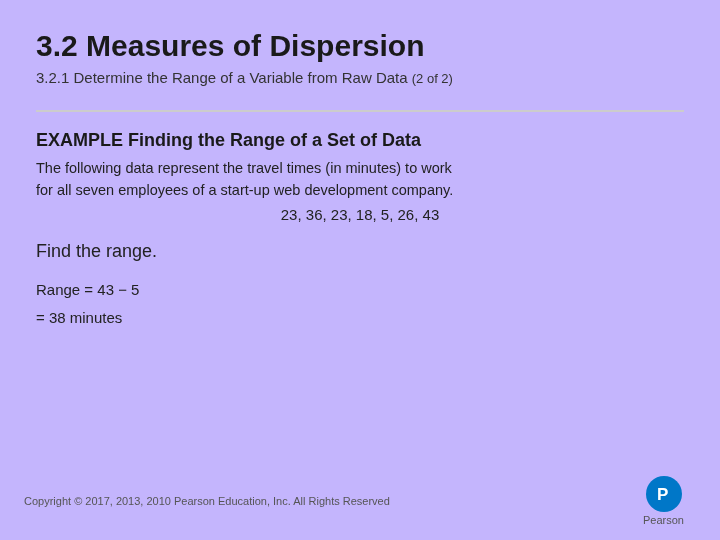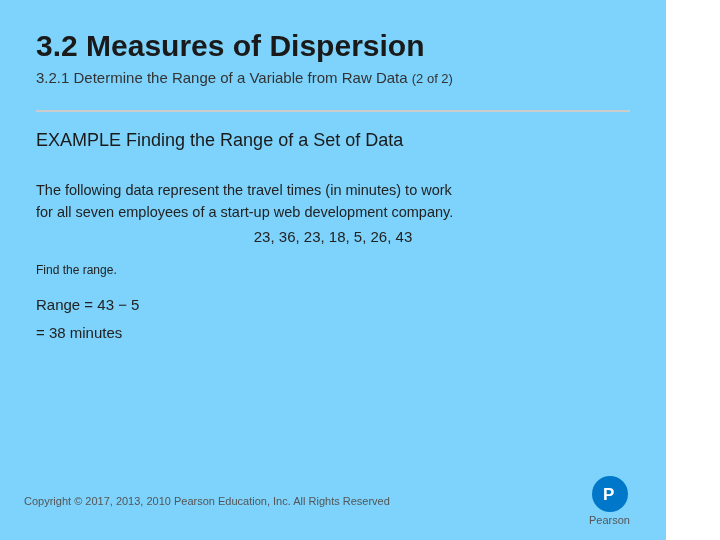--- a/index.html
+++ b/index.html
@@ -11,23 +11,23 @@
     body {
       width: 720px;
       height: 540px;
       background: #ffffff;
       font-family: Arial, Helvetica, sans-serif;
       position: relative;
       overflow: hidden;
     }
 
     .slide {
-      width: 666px;
+      width: 720px;
       height: 540px;
-      background: #7dd3fc;
+      background: #c4b5fd;
       padding: 28px 36px 20px 36px;
       position: relative;
     }
 
     .main-title {
       font-size: 30px;
       font-weight: bold;
       color: #1a1a1a;
       margin-bottom: 4px;
       line-height: 1.2;
@@ -46,41 +46,41 @@
 
     .divider {
       width: 100%;
       height: 2px;
       background: #ccc;
       margin-bottom: 18px;
     }
 
     .example-title {
       font-size: 18px;
-      font-weight: normal;
+      font-weight: bold;
       color: #1a1a1a;
-      margin-bottom: 28px;
+      margin-bottom: 6px;
     }
 
     .description {
       font-size: 14.5px;
       color: #222;
       line-height: 1.55;
       margin-bottom: 4px;
     }
 
     .data-values {
       text-align: center;
       font-size: 15px;
       color: #222;
       margin-bottom: 18px;
     }
 
     .find-range {
-      font-size: 12px;
+      font-size: 18px;
       color: #222;
       margin-bottom: 14px;
     }
 
     .solution {
       text-align: left;
       font-size: 15px;
       color: #222;
       line-height: 1.9;
     }

